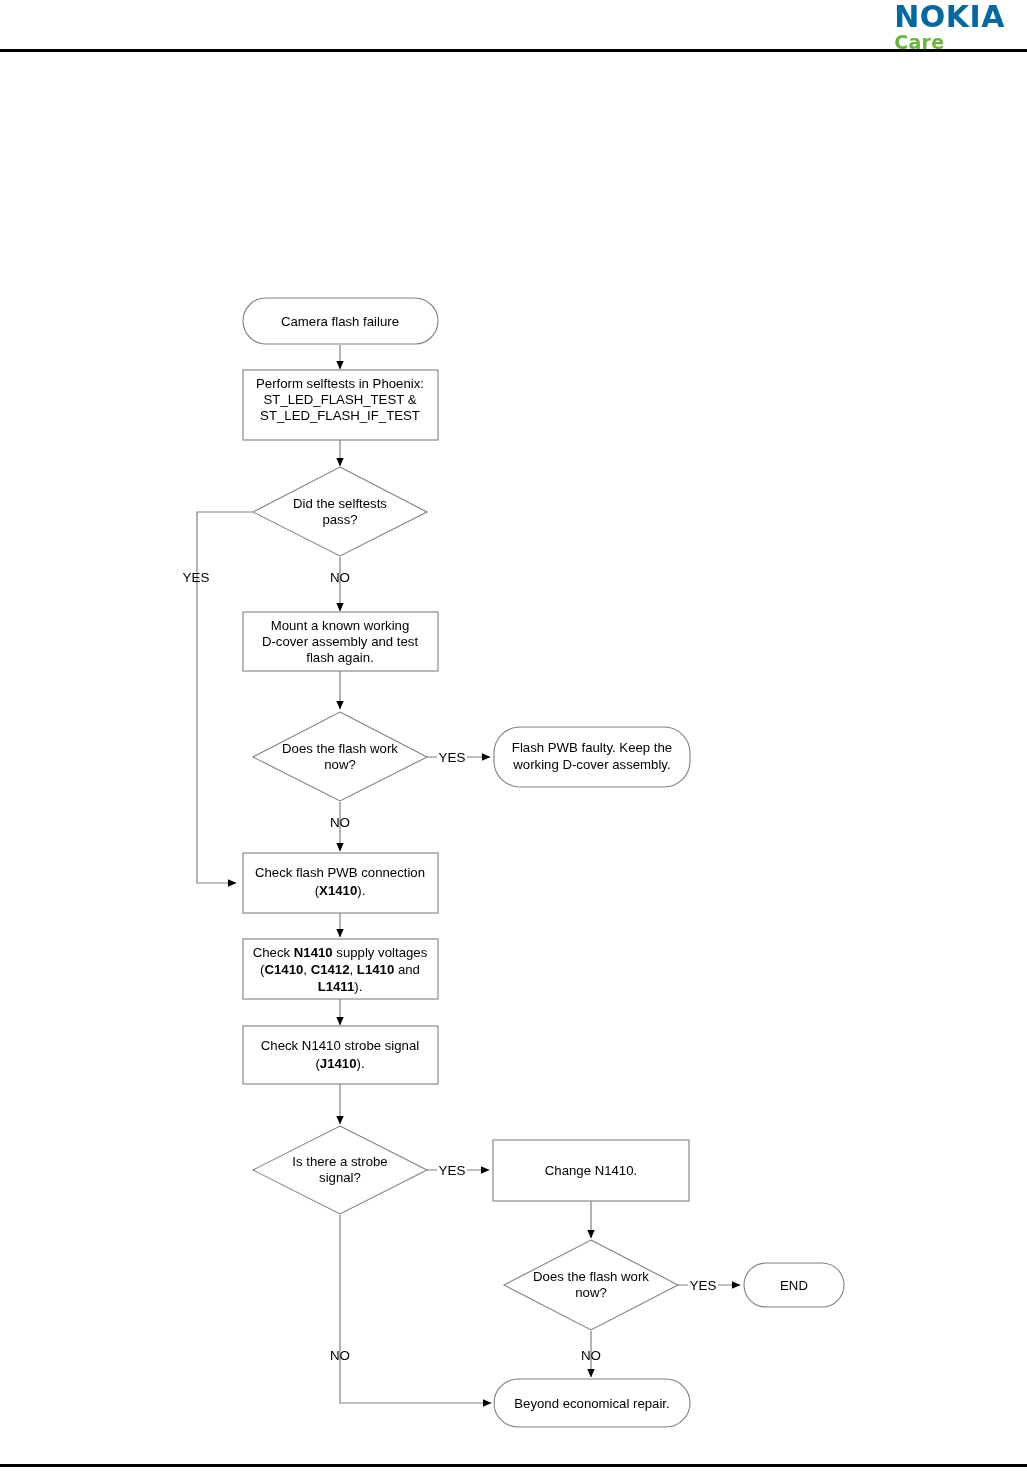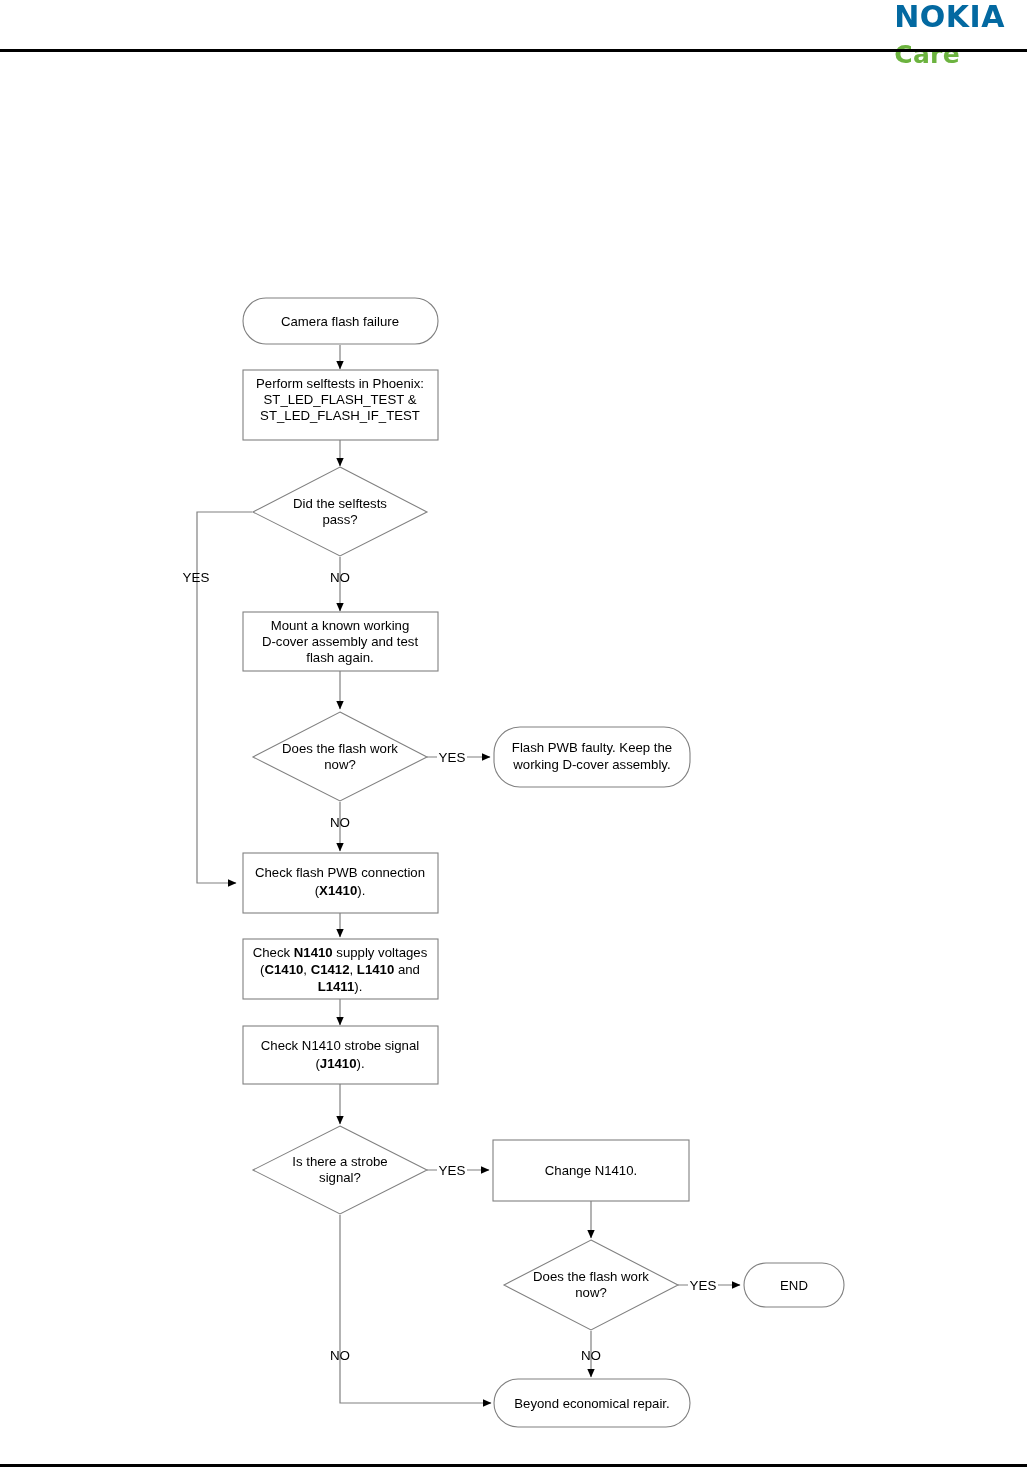--- a/index.html
+++ b/index.html
@@ -32,25 +32,25 @@
     font-family: "DejaVu Sans", sans-serif;
     font-weight: bold;
     font-size: 30px;
     letter-spacing: 0.5px;
     color: #0369a1;
     display: block;
   }
   .logo-care {
     font-family: "DejaVu Sans", sans-serif;
     font-weight: bold;
-    font-size: 25px;
+    font-size: 19px;
     letter-spacing: 0.3px;
     color: #6cb33f;
     display: block;
-    margin-top: 10px;
+    margin-top: 1px;
   }
   
   .rule {
     position: absolute;
     left: 0;
     width: 1027px;
     height: 3px;
     background: #000000;
   }
   .rule-top { top: 49px; }

